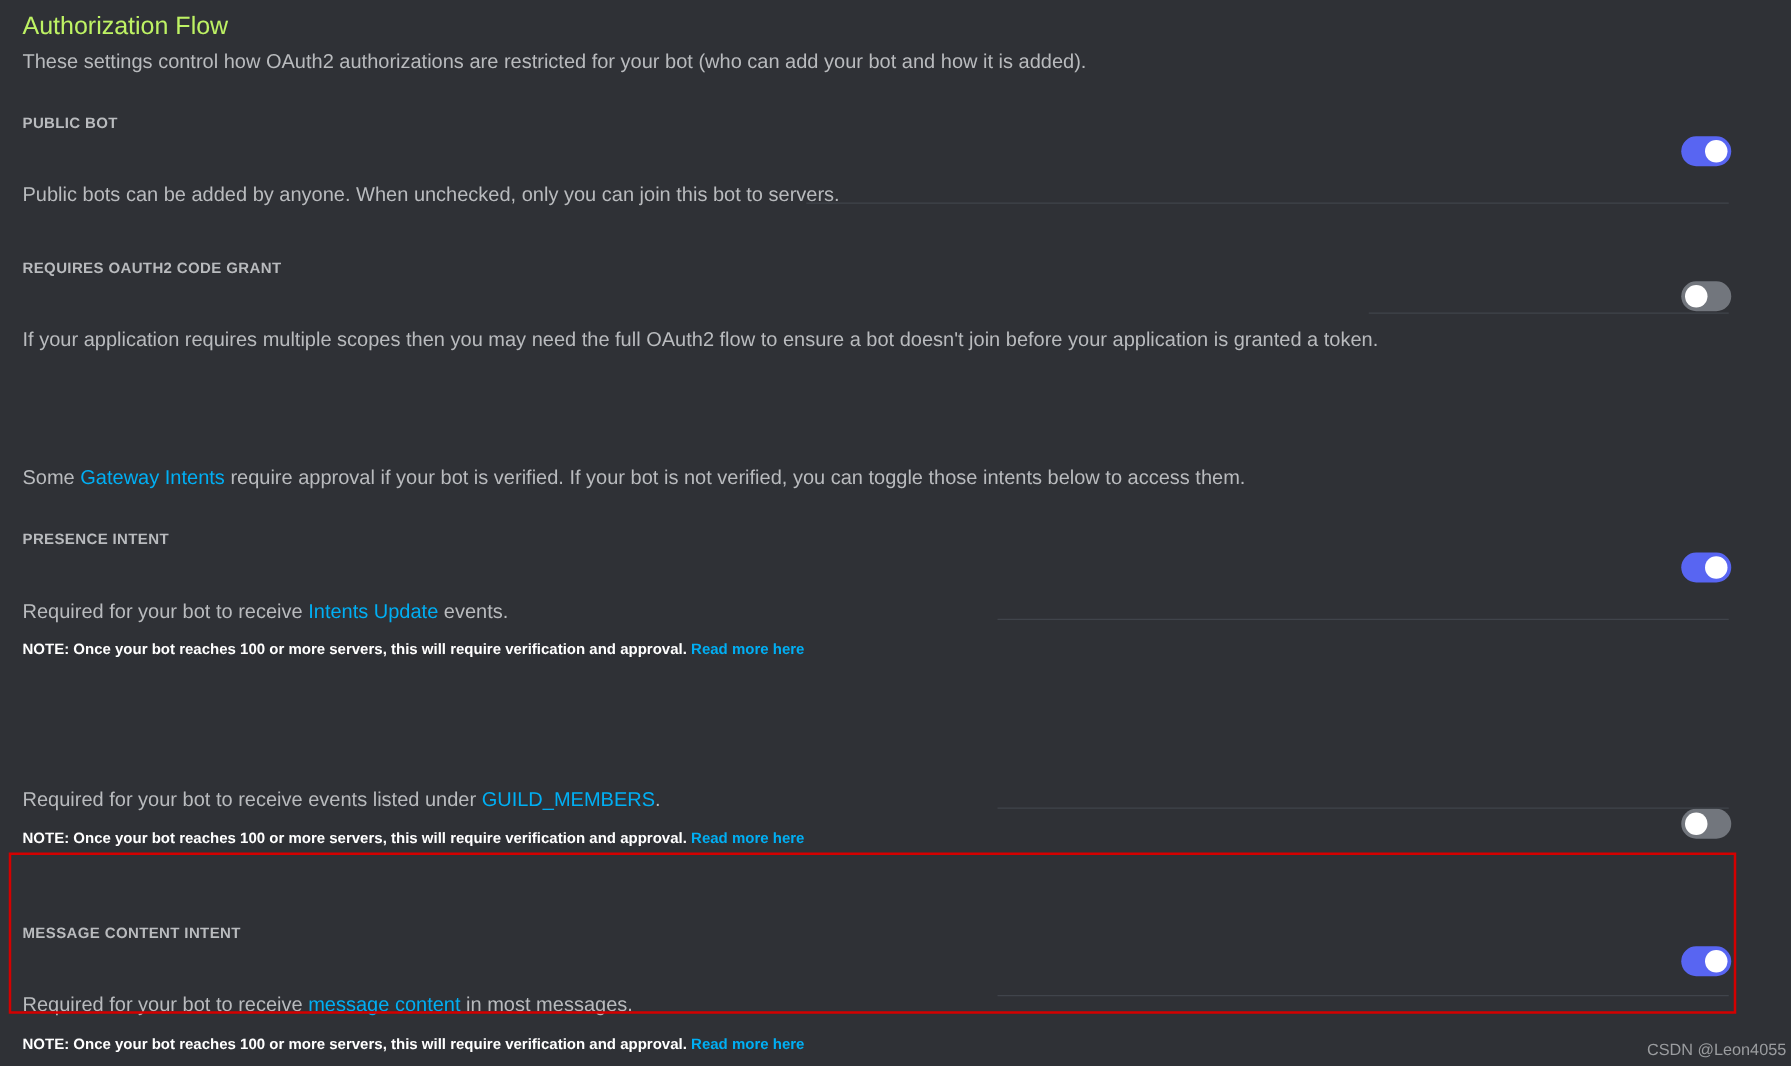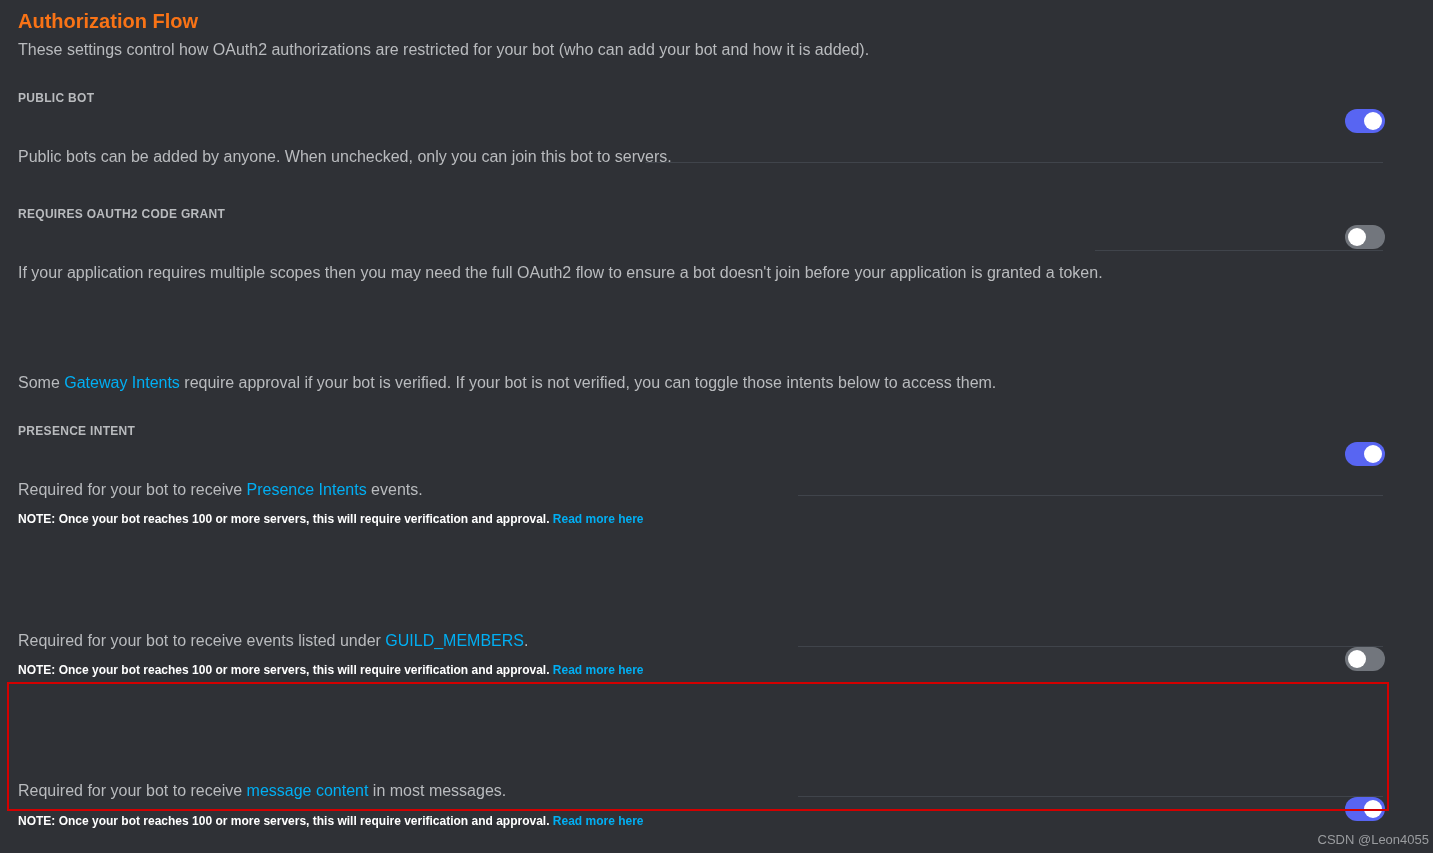--- a/index.html
+++ b/index.html
@@ -16,22 +16,22 @@
   .page {
     position: relative;
     width: 1433px;
     height: 853px;
     box-sizing: border-box;
     padding: 10px 18px 0 18px;
   }
   h2.section-title {
     margin: 0 0 6px 0;
     font-size: 20px;
-    font-weight: 700;
-    color: #f97316;
+    font-weight: 400;
+    color: #bef264;
   }
   .section-desc {
     margin: 0 0 30px 0;
     font-size: 16px;
     line-height: 1.4;
     color: #b9bbbe;
   }
   .option {
     position: relative;
     padding-right: 80px;
@@ -147,21 +147,21 @@
 
   <div class="section-gap"></div>
 
   <p class="section-desc">
     <span>Some </span><a class="link">Gateway Intents</a><span> require approval if your bot is verified. If your bot is not verified, you can toggle those intents below to access them.</span>
   </p>
 
   <div class="option">
     <div class="option-label">PRESENCE INTENT</div>
     <div class="option-desc">
-      <span>Required for your bot to receive </span><a class="link">Presence Intents</a><span> events.</span>
+      <span>Required for your bot to receive </span><a class="link">Intents Update</a><span> events.</span>
     </div>
     <div class="note-line">
       <span>NOTE: Once your bot reaches 100 or more servers, this will require verification and approval. </span><a class="link">Read more here</a>
     </div>
     <div class="toggle">
       <div class="toggle-track on">
           <div class="toggle-thumb"></div>
         </div>
     </div>
   </div>
@@ -180,20 +180,21 @@
       <div class="toggle-track off">
           <div class="toggle-thumb"></div>
         </div>
     </div>
   </div>
   <div class="divider" style="left:798px; top:646px;"></div>
 
   <div style="height:22px"></div>
 
   <div class="option" style="margin-bottom:0;">
+    <div class="option-label">MESSAGE CONTENT INTENT</div>
     <div class="option-desc">
       <span>Required for your bot to receive </span><a class="link">message content</a><span> in most messages.</span>
     </div>
     <div class="note-line">
       <span>NOTE: Once your bot reaches 100 or more servers, this will require verification and approval. </span><a class="link">Read more here</a>
     </div>
     <div class="toggle">
       <div class="toggle-track on">
           <div class="toggle-thumb"></div>
         </div>

